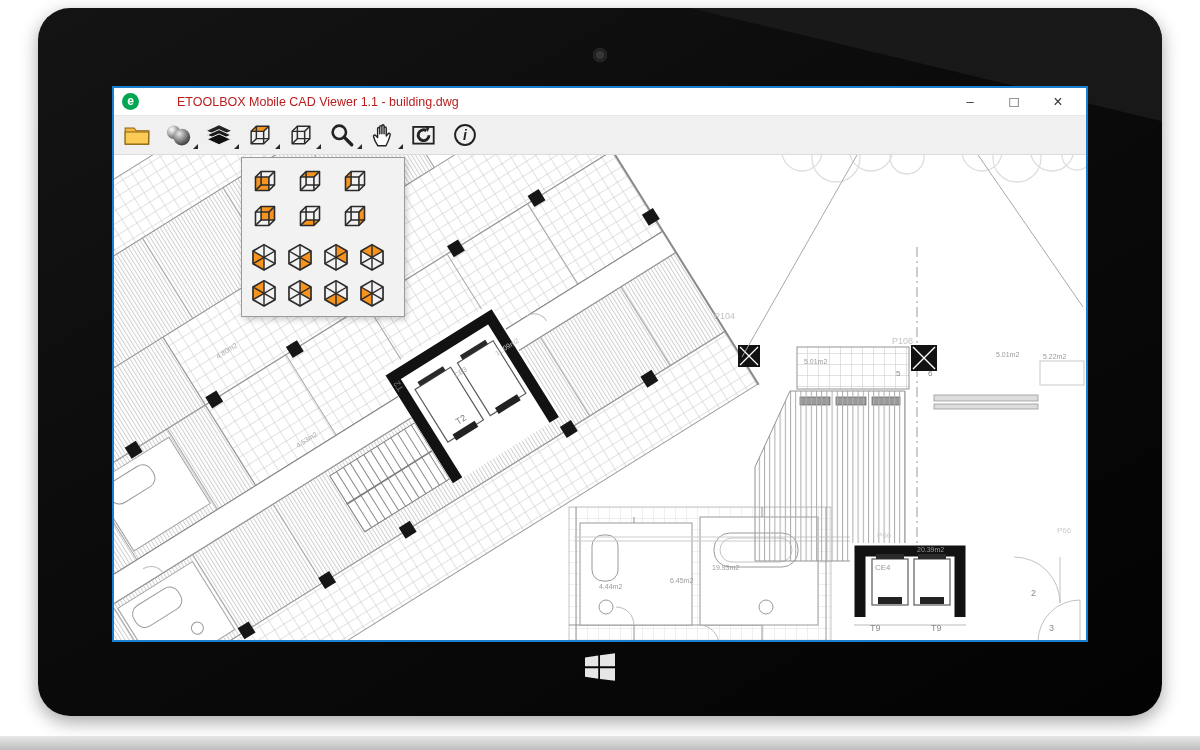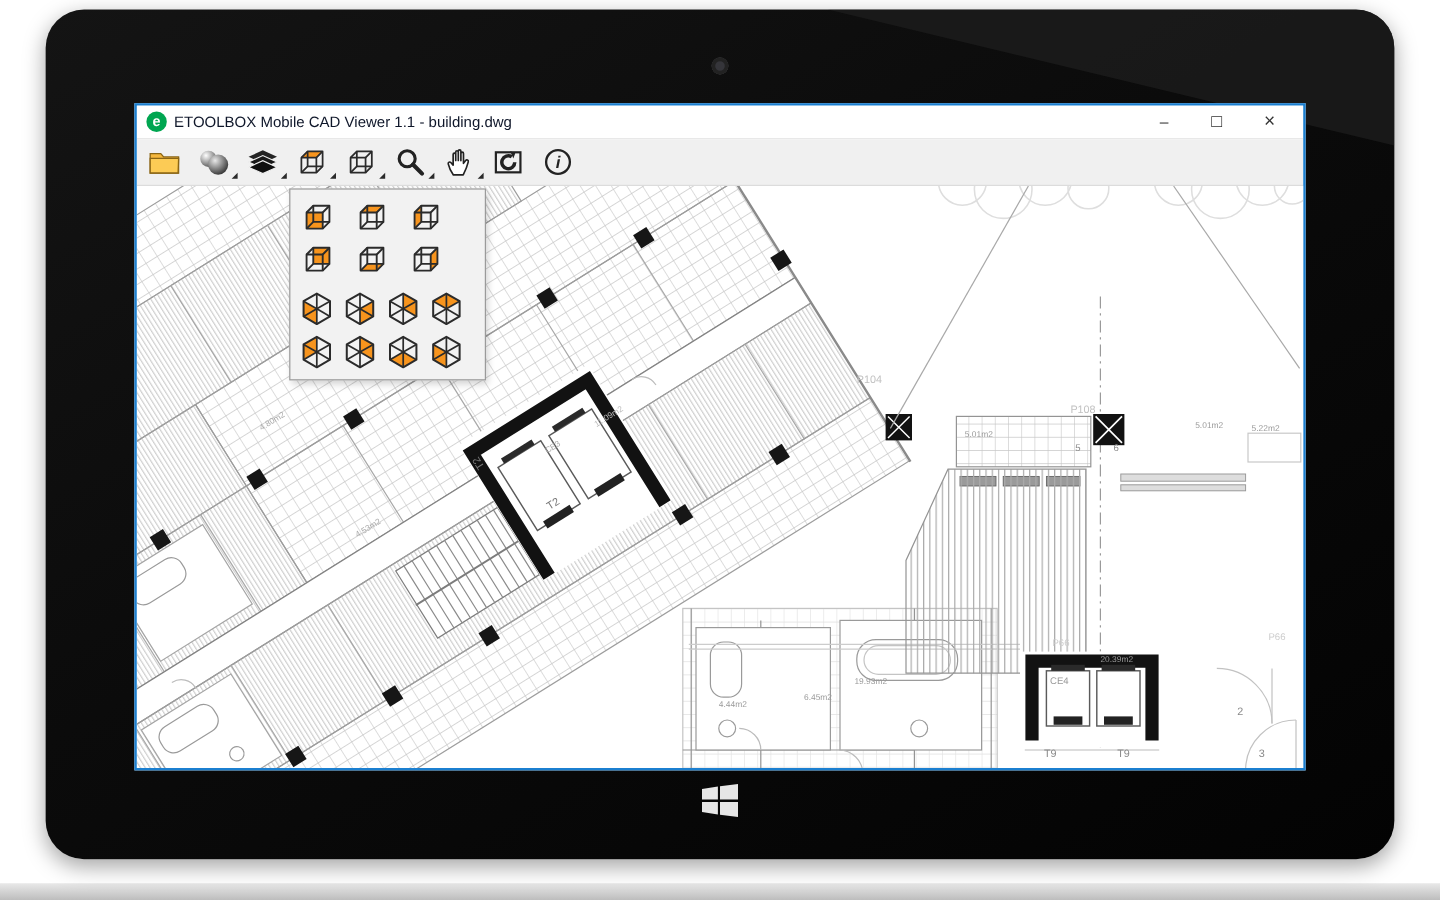--- a/index.html
+++ b/index.html
@@ -16,21 +16,21 @@
          background:#35353a;box-shadow:inset 0 0 0 3px #222,inset 0 0 2px #555;}
   .home-btn{position:absolute;left:583px;top:650px;width:34px;height:34px;display:flex;
          align-items:center;justify-content:center;cursor:pointer;}
   .screen{position:absolute;left:112px;top:86px;width:976px;height:556px;background:#fff;
          border:2px solid #1b7fd0;box-sizing:border-box;overflow:hidden;}
   .titlebar{height:27px;background:#ffffff;display:flex;align-items:center;padding:0 6px 0 8px;
          border-bottom:1px solid #e8e8e8;}
   .app-logo{width:17px;height:17px;border-radius:50%;display:flex;align-items:center;
          justify-content:center;color:#fff;font-weight:bold;font-size:12px;line-height:17px;
          margin-right:6px;flex:0 0 auto;}
-  .title-text{font-size:12.5px;color:#0f172a;white-space:nowrap;}
+  .title-text{font-size:12.5px;color:#b91c1c;white-space:nowrap;margin-left:32px;}
   .win-controls{margin-left:auto;display:flex;align-items:center;}
   .wc{width:44px;text-align:center;font-size:13px;color:#333;cursor:pointer;}
   .toolbar{height:38px;background:#f0f0f0;display:flex;align-items:center;padding:0 4px 0 6px;
          border-bottom:1px solid #dcdcdc;}
   .tbtn{width:34px;height:32px;position:relative;display:flex;align-items:center;
          justify-content:center;margin-right:7px;cursor:pointer;}
   .tbtn svg{width:28px;height:26px;display:block;}
   .dd{position:absolute;right:-3px;bottom:2px;width:0;height:0;
          border-bottom:5px solid #2a2a2a;border-left:5px solid transparent;}
   .canvas{position:relative;width:1080px;height:487px;background:#fff;overflow:hidden;}

